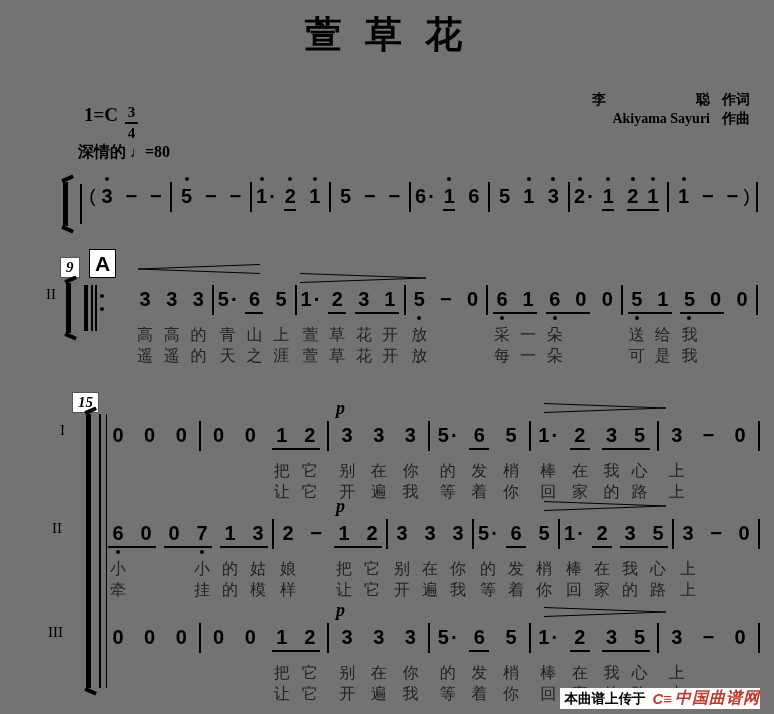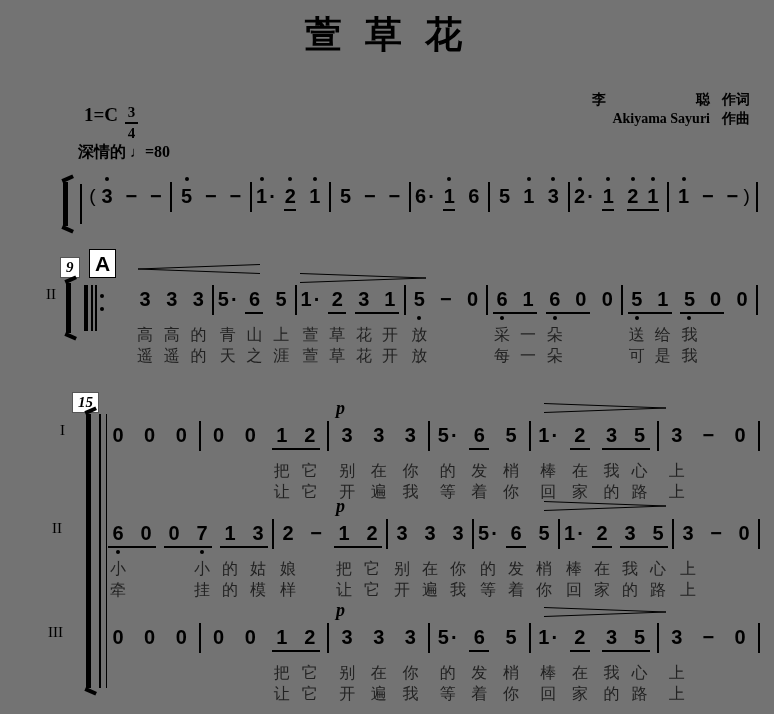--- a/index.html
+++ b/index.html
@@ -1168,14 +1168,21 @@
           <span class="bl"></span>
         </div>
         <span class="dynp" style="left: 232px; top: -24px;">p</span>
         <svg width="122" height="12" class="hairpin" style="left: 440px; top: -18px;">
           <line x1="0" y1="1.5" x2="122" y2="6" stroke="#000" stroke-width="1"></line>
           <line x1="0" y1="10.5" x2="122" y2="6" stroke="#000" stroke-width="1"></line>
         </svg>
       </div>
     </div>
 
+  <div class="footer">
+    <span>本曲谱上传于</span>
+    <span class="logo">
+      <span class="logo-badge">C≡</span>
+      <span class="logo-text">中国曲谱网</span>
+    </span>
+  </div>
 
 </div>
 
 </body></html>

